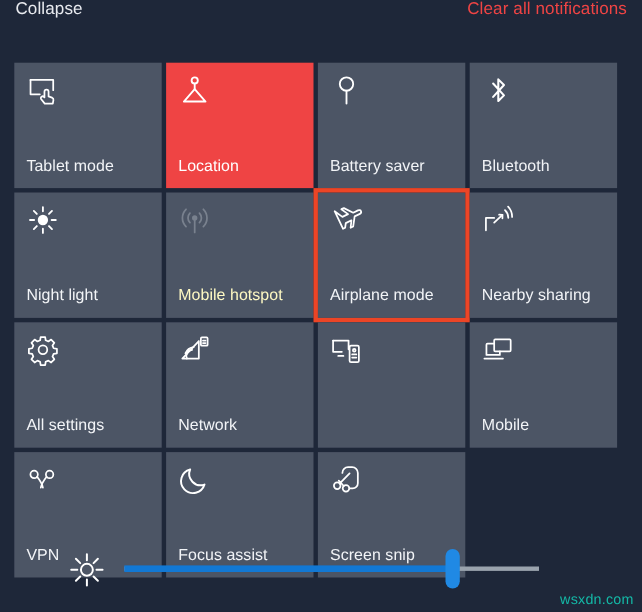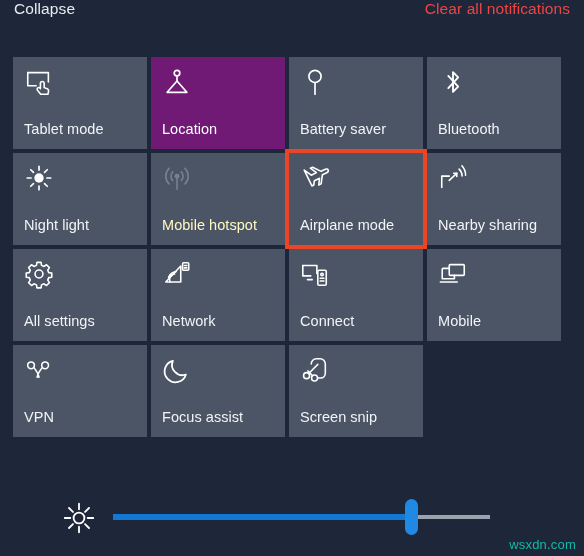--- a/index.html
+++ b/index.html
@@ -46,32 +46,32 @@
     top: 57px;
     left: 13px;
     width: 558px;
     display: flex;
     flex-wrap: wrap;
     gap: 4px 4px;
   }
   .tile {
     position: relative;
     width: 134px;
-    height: 92px;
+    height: 114px;
     background: #4c5565;
     box-sizing: border-box;
     padding: 10px 10px 0 11px;
     display: flex;
     flex-direction: column;
     justify-content: space-between;
     cursor: pointer;
     user-select: none;
   }
   .tile.active {
-    background: #701a75;
+    background: #ef4444;
   }
   .tile.empty {
     background: transparent;
     cursor: default;
   }
   .tile .tile-icon {
     width: 30px;
     height: 30px;
     color: #ffffff;
     display: block;
@@ -256,21 +256,20 @@
     </div>
     <div class="tile">
       <span class="tile-icon"><svg viewBox="0 0 32 32" fill="none" stroke="currentColor" stroke-width="1.7" stroke-linejoin="round" stroke-linecap="round" width="30" height="30">
           <path d="M3 7h15v8.5"></path>
           <path d="M3 7v11h8.5"></path>
           <path d="M8 22h5"></path>
           <rect x="19" y="12" width="9" height="16" rx="1.4"></rect>
           <circle cx="23.5" cy="16.5" r="1.3"></circle>
           <path d="M21.5 20.5h4M21.5 23.5h4"></path>
         </svg></span>
-      <span class="tile-label">Connect</span>
     </div>
     <div class="tile">
       <span class="tile-icon"><svg viewBox="0 0 32 32" fill="none" stroke="currentColor" stroke-width="1.7" stroke-linejoin="round" stroke-linecap="round" width="30" height="30">
           <rect x="12" y="6" width="16" height="11.5" rx="1"></rect>
           <path d="M12 10H5.5a1 1 0 0 0-1 1v10h13v-3.5"></path>
           <path d="M2.5 24.5h18"></path>
         </svg></span>
       <span class="tile-label">Mobile</span>
     </div>
     <div class="tile">

